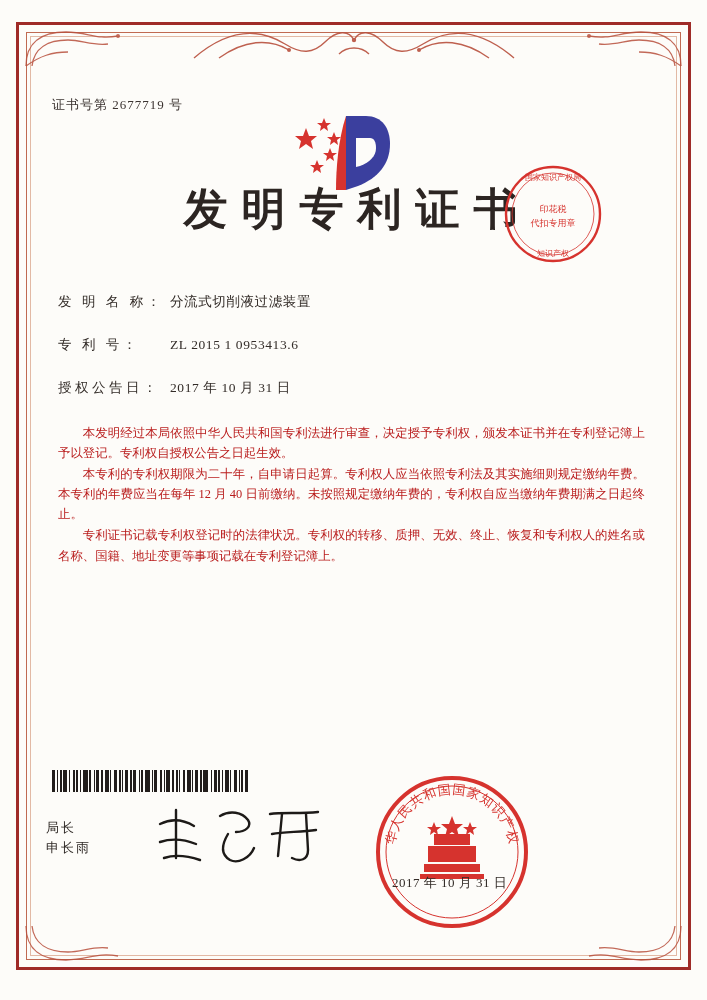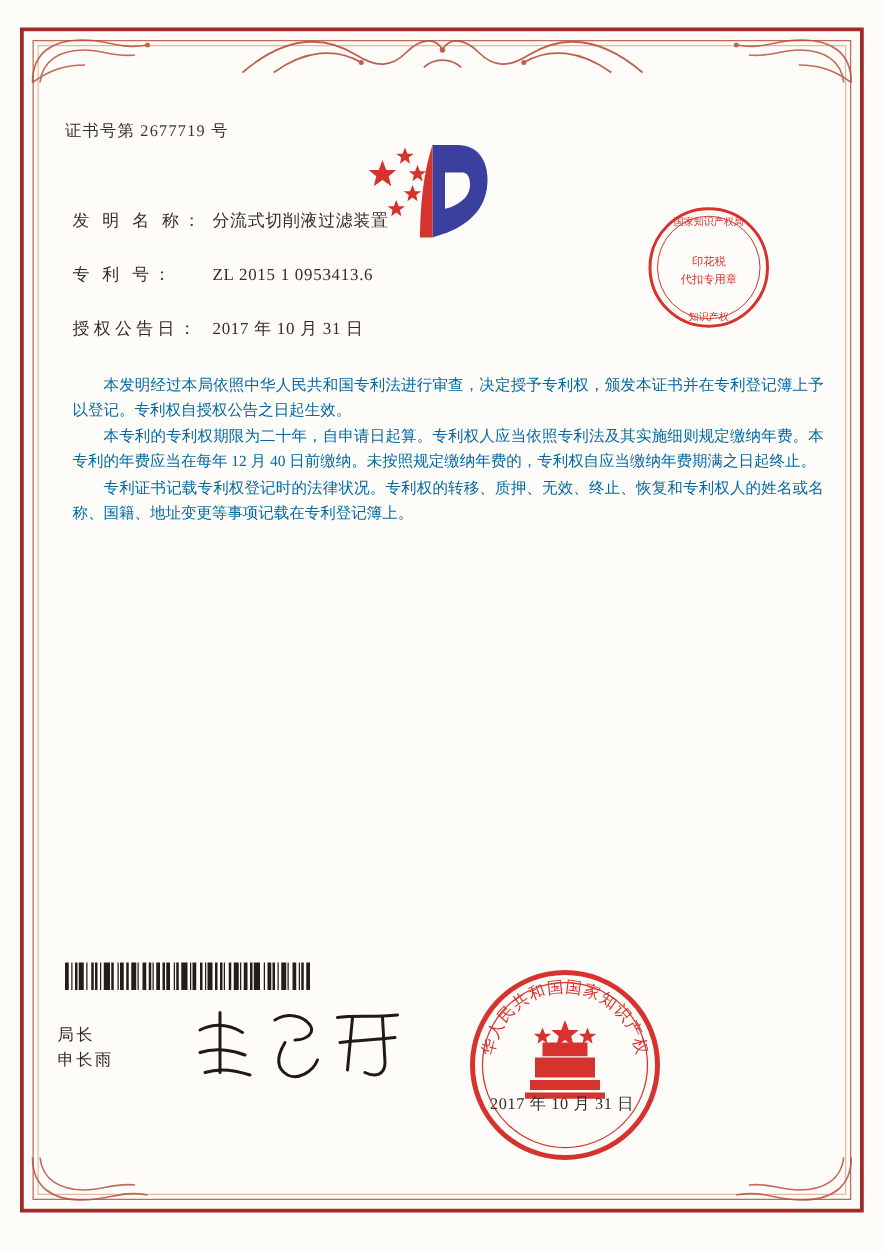--- a/index.html
+++ b/index.html
@@ -61,21 +61,21 @@
     width: 330px;
     height: 40px;
     color: #b8503d;
     opacity: .9;
   }
 
   
   .content {
     position: absolute;
     left: 52px;
-    right: 44px;
+    right: 58px;
     top: 96px;
   }
   .cert-no {
     font-size: 13px;
     letter-spacing: 1px;
     color: #3b3330;
   }
   .emblem {
     position: absolute;
     left: 232px;
@@ -122,21 +122,21 @@
   }
   .paras {
     margin-top: 26px;
     padding: 0 4px 0 6px;
   }
   .para {
     font-size: 12.4px;
     line-height: 1.62;
     text-indent: 2em;
     text-align: justify;
-    color: #0369a1;
+    color: #b91c1c;
     margin: 0 0 1px 0;
   }
   
   .barcode {
     position: absolute;
     left: 52px;
     top: 770px;
     width: 196px;
     height: 22px;
     display: flex;
@@ -268,20 +268,21 @@
       <circle cx="52" cy="52" r="47" fill="none" stroke="#d6332e" stroke-width="2.4"></circle>
       <circle cx="52" cy="52" r="41" fill="none" stroke="#d6332e" stroke-width="0.8"></circle>
       <g fill="#d6332e" class="seal-text" font-size="8" font-family="DejaVu Serif, serif">
         <text x="52" y="18" text-anchor="middle">国家知识产权局</text>
         <text x="52" y="50" text-anchor="middle" font-size="9">印花税</text>
         <text x="52" y="64" text-anchor="middle" font-size="9">代扣专用章</text>
         <text x="52" y="94" text-anchor="middle">知识产权</text>
       </g>
     </svg>
 
+    <div class="title">发明专利证书</div>
 
     <div class="fields">
       <div class="field-row">
         <div class="field-label">发 明 名 称：</div>
         <div class="field-value">分流式切削液过滤装置</div>
       </div>
       <div class="field-row">
         <div class="field-label">专 利 号：</div>
         <div class="field-value">ZL 2015 1 0953413.6</div>
       </div>

